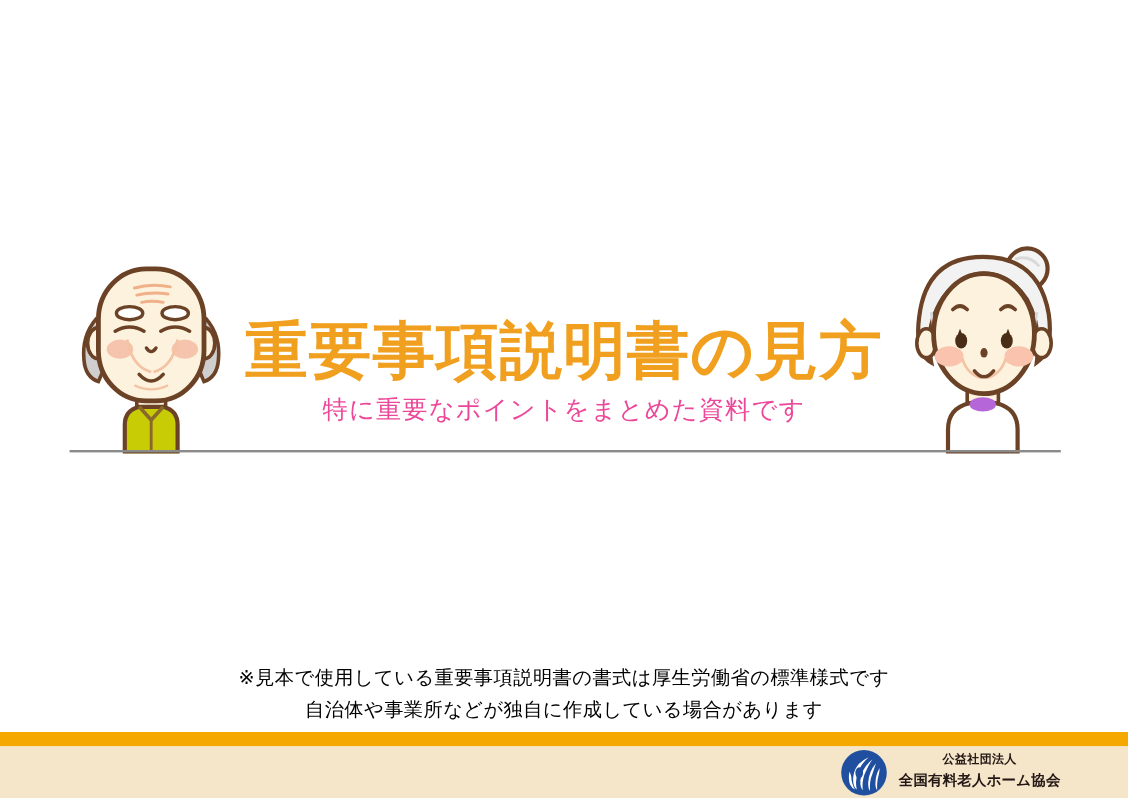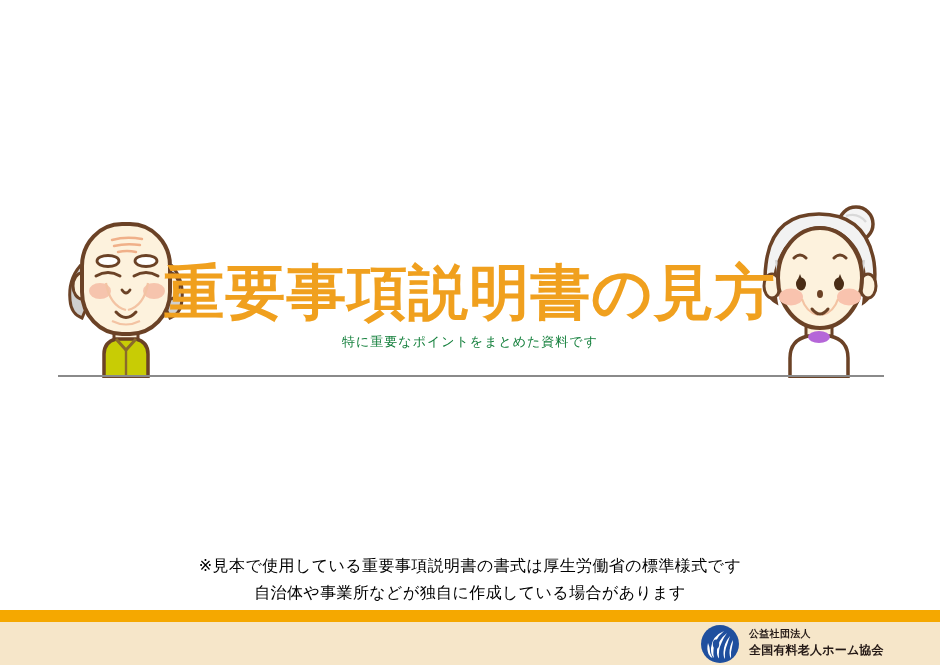--- a/index.html
+++ b/index.html
@@ -24,32 +24,32 @@
 
   
   .title-wrap {
     position: absolute;
     left: 0;
     top: 262px;
     width: 940px;
     text-align: center;
   }
   .main-title {
-    font-size: 60px;
+    font-size: 52px;
     line-height: 62px;
     font-weight: bold;
     color: #f0a01e;
     letter-spacing: 1px;
     margin: 0;
     white-space: nowrap;
   }
   .sub-title {
-    font-size: 13px;
+    font-size: 21px;
     line-height: 24px;
-    color: #15803d;
+    color: #ec4899;
     letter-spacing: 1px;
     margin: 6px 0 0 0;
     white-space: nowrap;
     text-align: center;
   }
   .rule {
     position: absolute;
     left: 58px;
     top: 375px;
     width: 826px;
@@ -110,20 +110,21 @@
     display: flex;
     flex-direction: column;
     justify-content: center;
   }
   .brand-small {
     font-size: 10px;
     line-height: 12px;
     color: #231815;
     font-weight: bold;
     letter-spacing: 0.3px;
+    text-align: center;
   }
   .brand-large {
     font-size: 12px;
     line-height: 20px;
     color: #231815;
     font-weight: bold;
     letter-spacing: 0.2px;
   }
 
   

